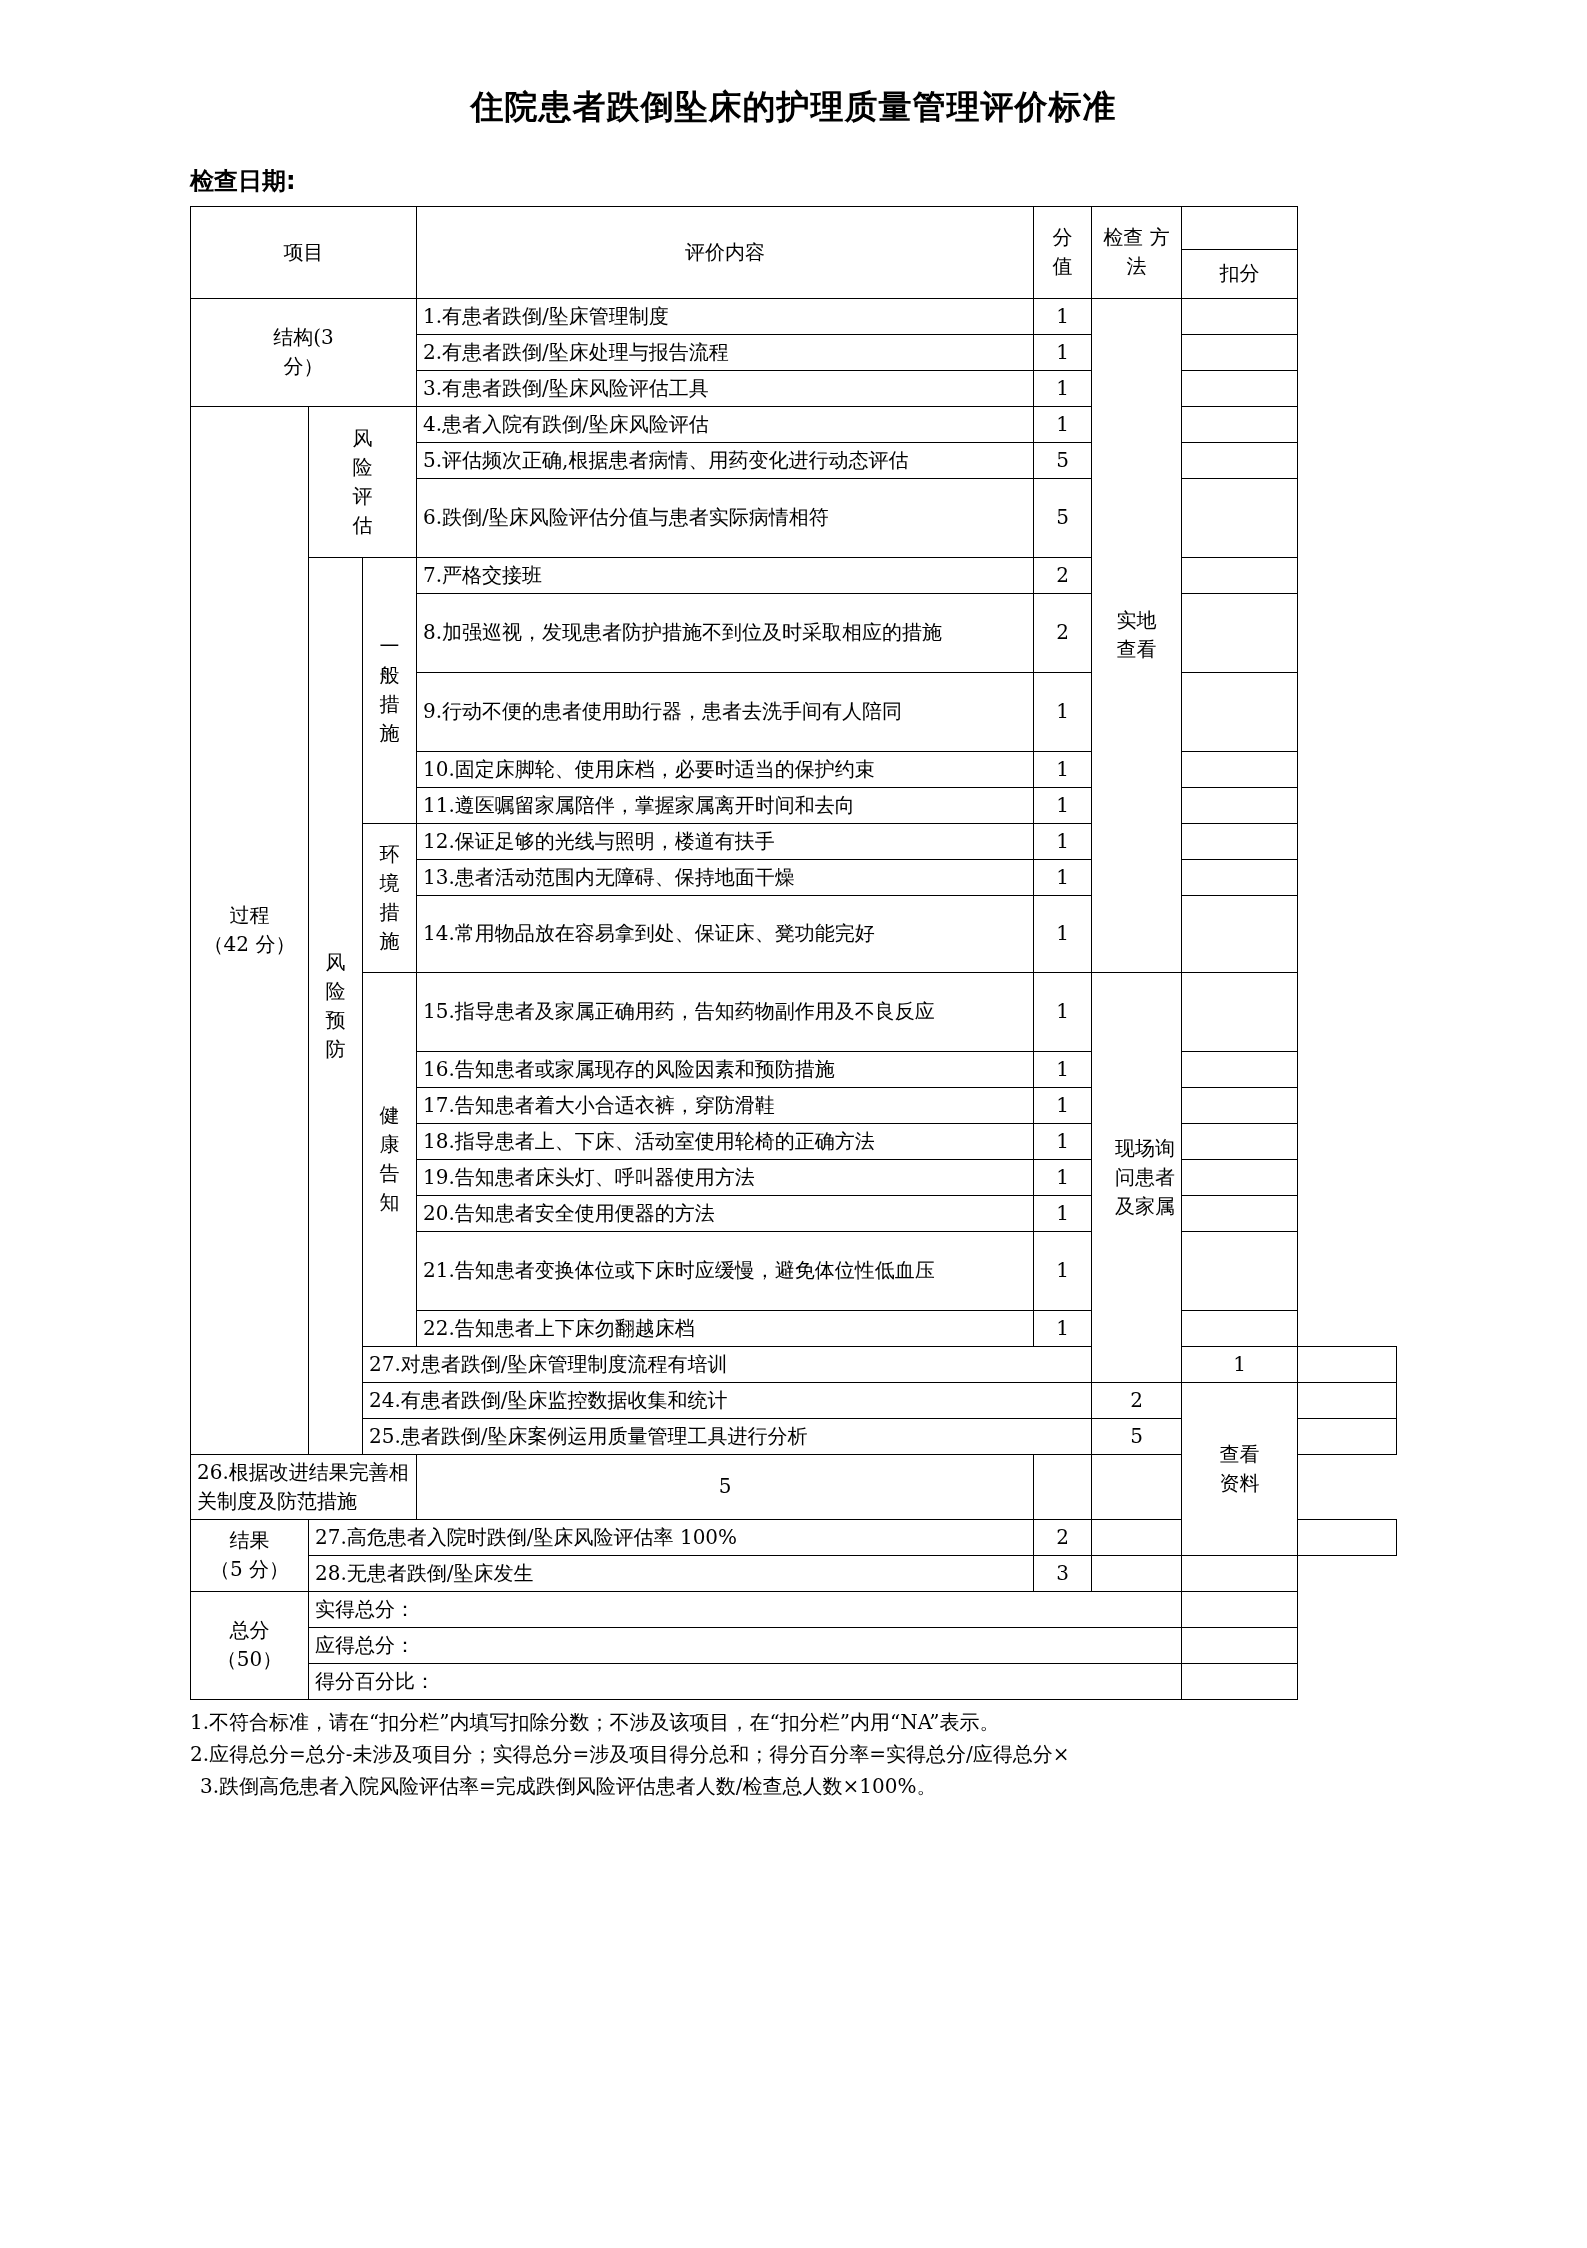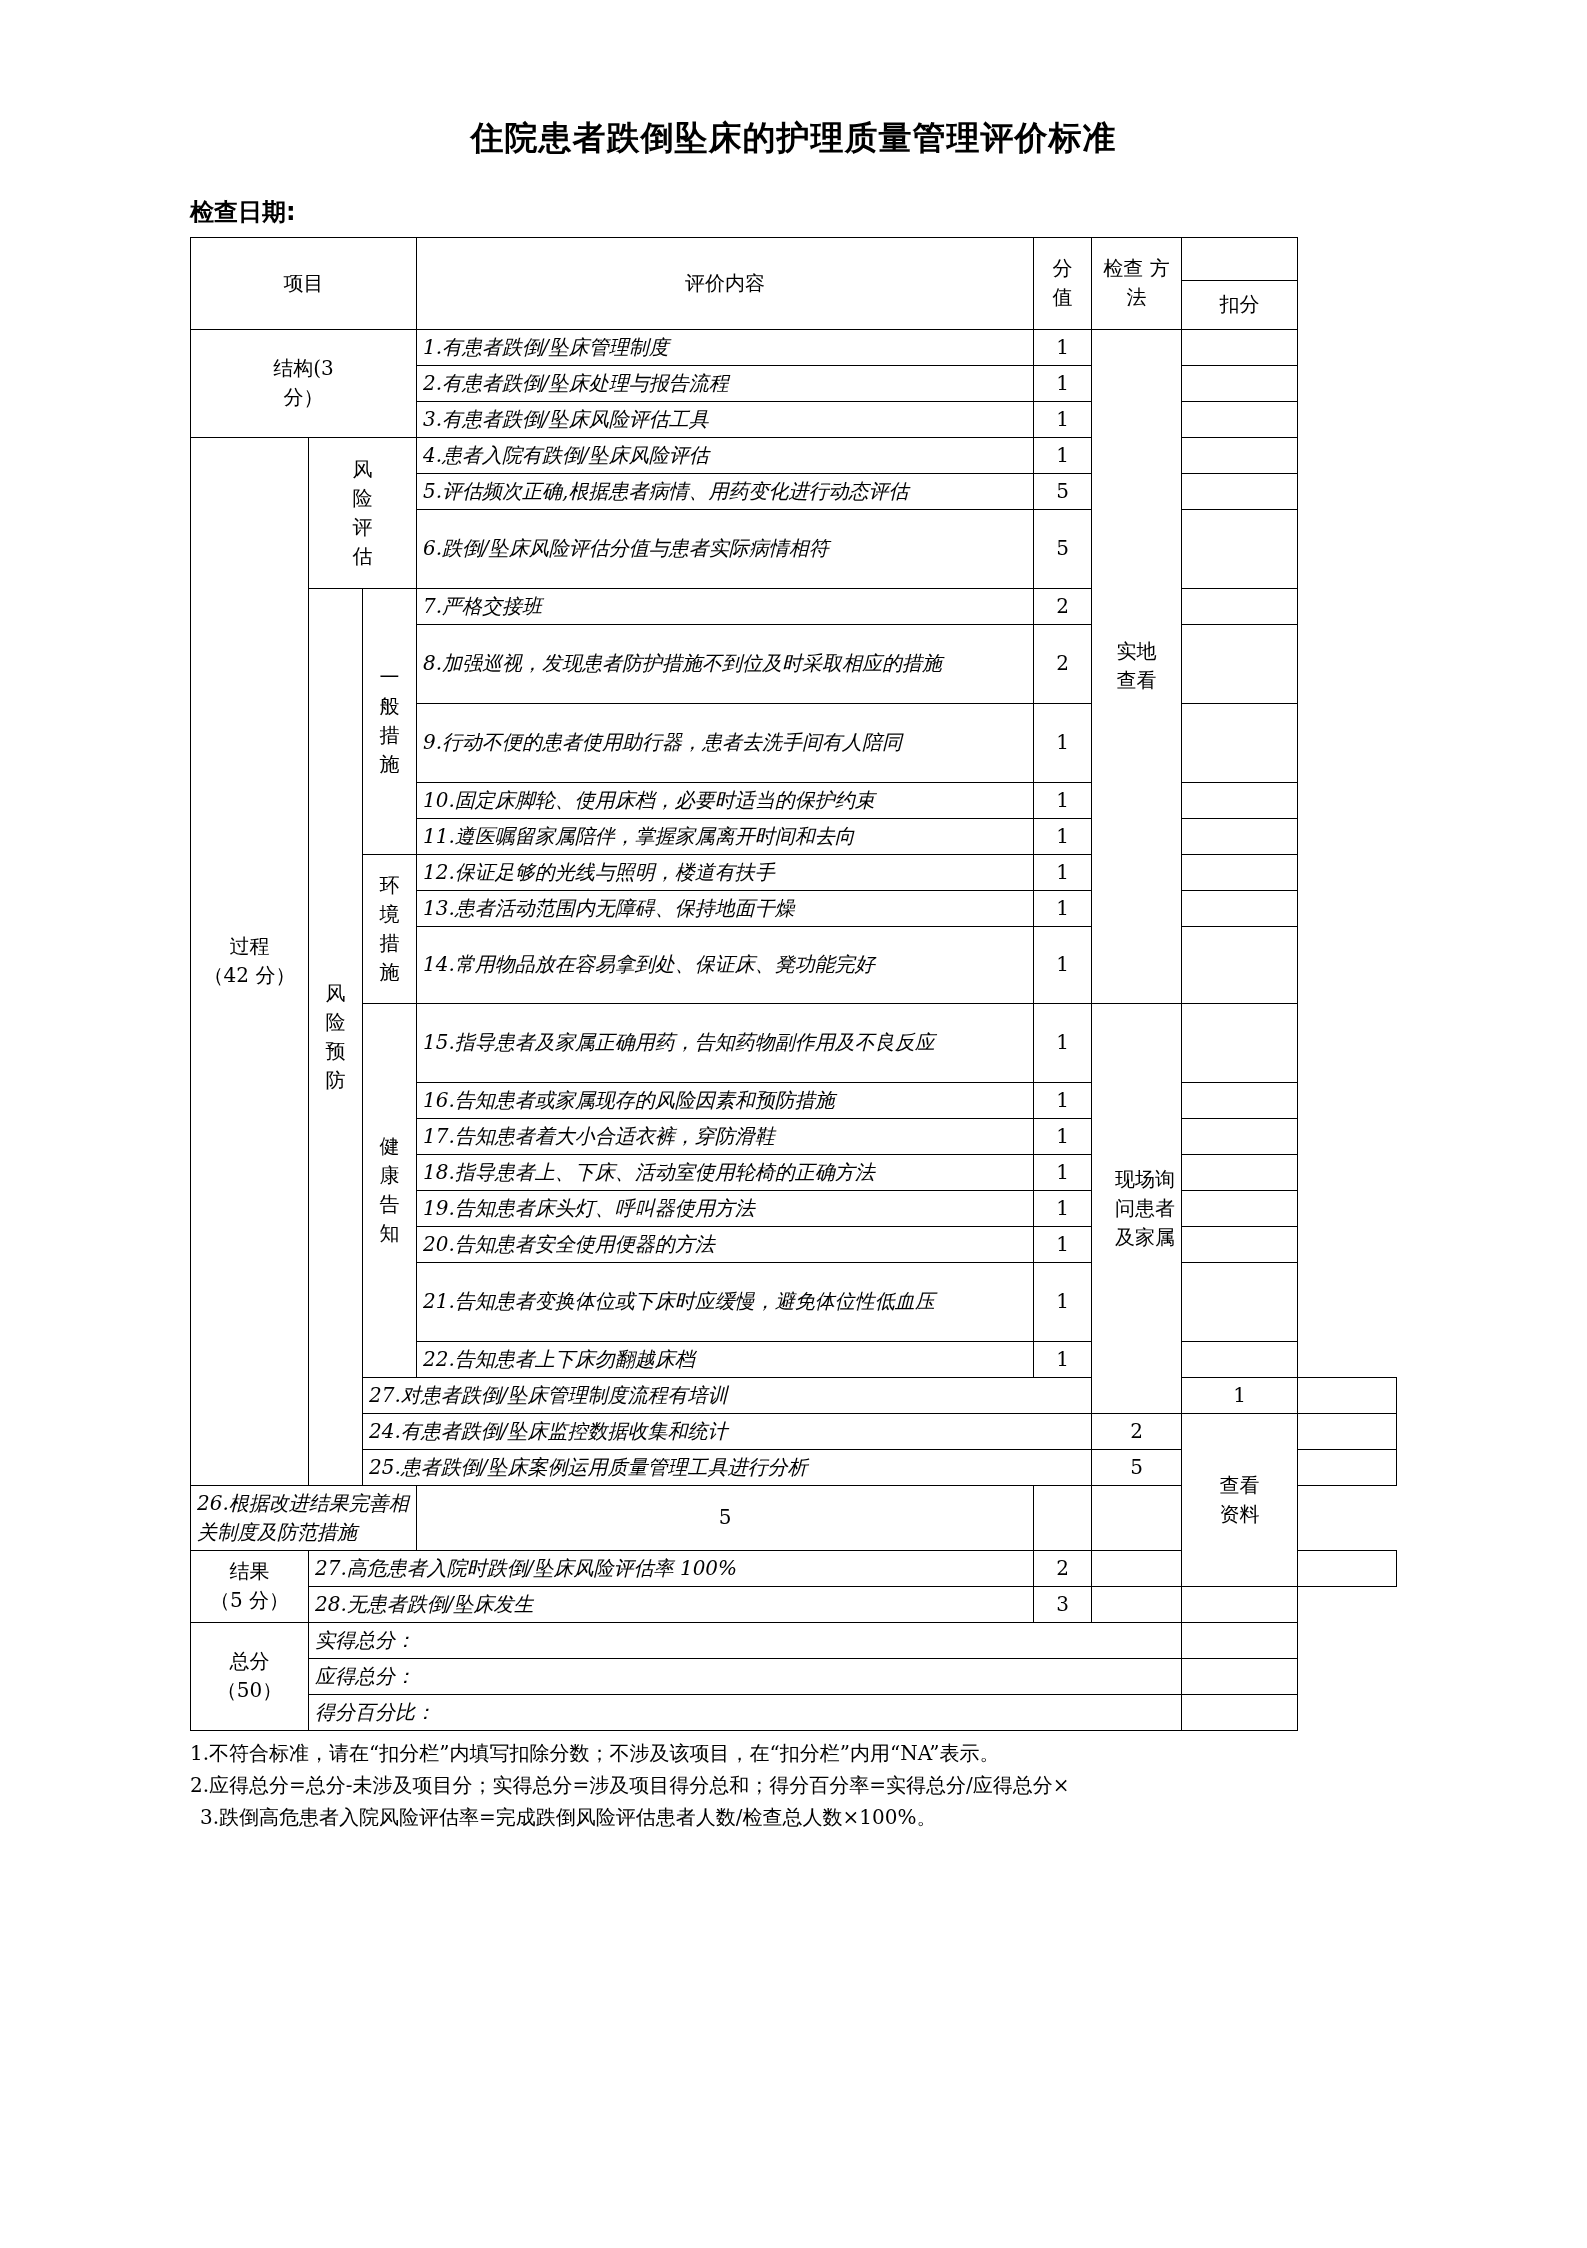--- a/index.html
+++ b/index.html
@@ -20,21 +20,21 @@
     height: 2248px;
     box-sizing: border-box;
     padding: 0 190px;
   }
   .doc-title {
     text-align: center;
     font-size: 33px;
     font-weight: bold;
     letter-spacing: 1px;
     margin: 0;
-    padding-top: 118px;
+    padding-top: 87px;
     padding-bottom: 0;
     line-height: 1.2;
     font-family: "DejaVu Sans", "Liberation Sans", sans-serif;
   }
   .date-line {
     text-align: left;
     font-size: 24px;
     font-weight: bold;
     margin-top: 38px;
     margin-bottom: 9px;
@@ -66,21 +66,21 @@
 
   .hdr {
     text-align: center;
     font-size: 22px;
     height: 78px;
   }
   .hdr-stack {
     line-height: 1.18;
   }
   .cell-center { text-align: center; }
-  .cell-left   { text-align: left; font-style: italic; }
+  .cell-left   { text-align: left; }
 
   
   .vert {
     text-align: center;
     font-size: 20px;
     line-height: 1.42;
     letter-spacing: 0;
     padding: 4px 2px;
   }
   .vert span { display: block; }

